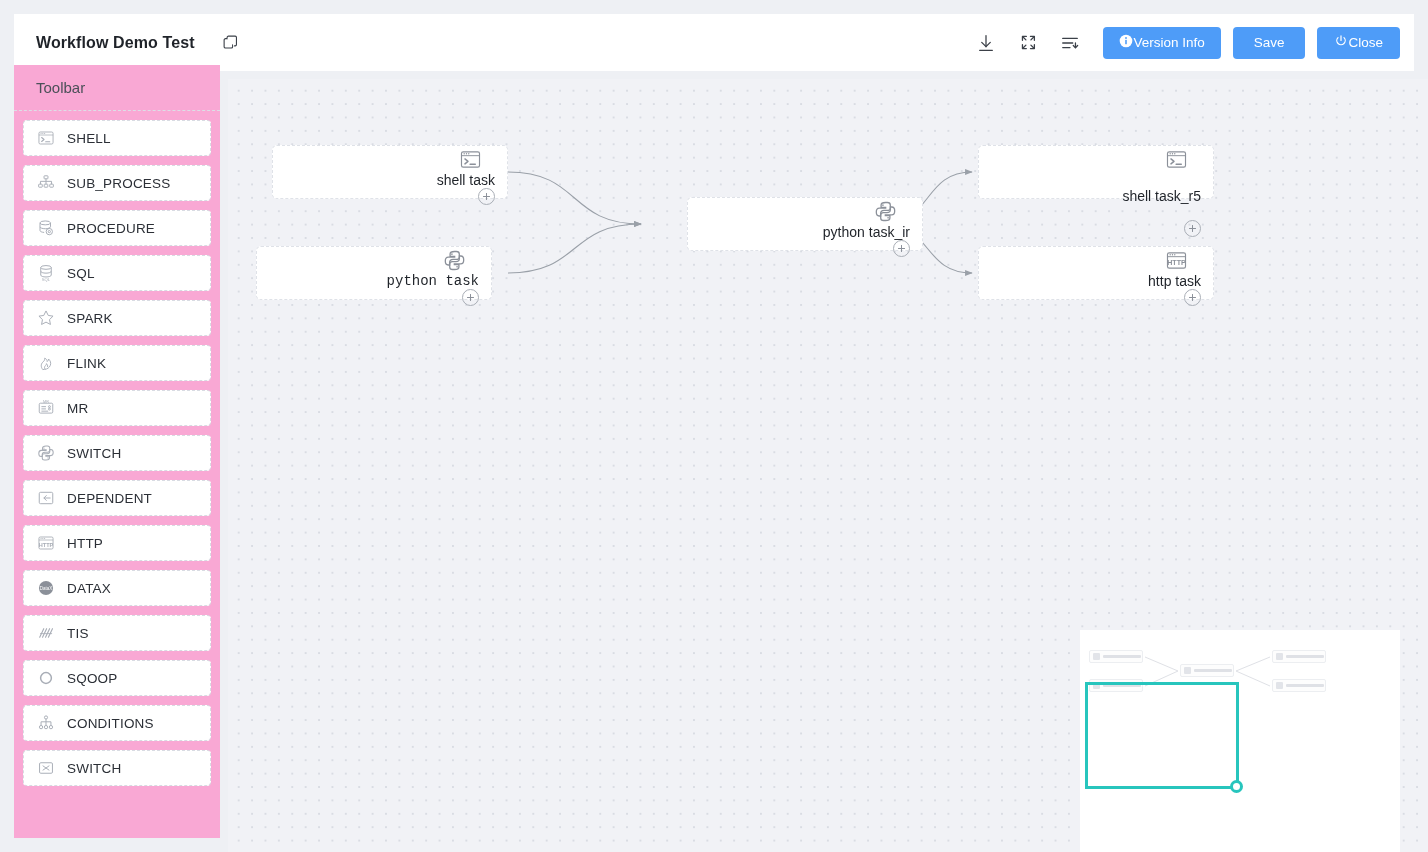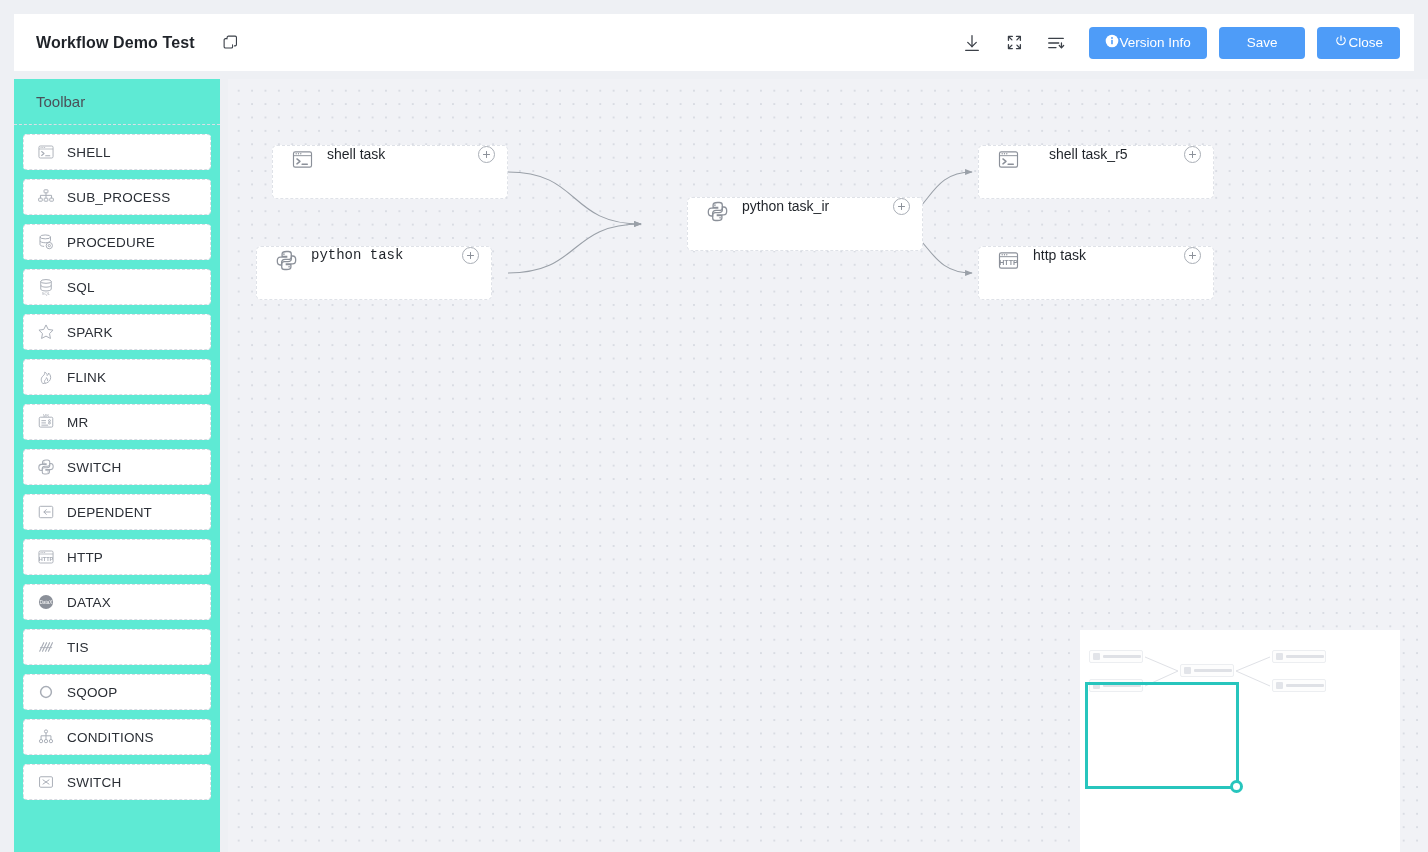--- a/index.html
+++ b/index.html
@@ -55,29 +55,29 @@
     align-items: center;
     justify-content: center;
     padding: 0 16px;
     margin-left: 12px;
     cursor: pointer;
     white-space: nowrap;
     border: none;
     font-family: "Liberation Sans", sans-serif;
   }
   .btn:first-of-type { margin-left: 18px; }
-  .btn-save { padding: 0 28px; }
+  .btn-save { padding: 0 21px; }
   .btn-close { padding: 0 17px; }
 
   
   .sidebar {
     position: absolute;
-    left: 14px; top: 79px;
+    left: 14px; top: 65px;
     width: 206px; height: 773px;
-    background: #5eead4;
+    background: #f9a8d4;
     overflow: hidden;
   }
   .sidebar-header {
     height: 46px;
     display: flex;
     align-items: center;
     padding-left: 22px;
     font-size: 15px;
     color: #4b5058;
     border-bottom: 1px dashed #dcdfe6;
@@ -122,23 +122,24 @@
   }
   .edges { position: absolute; left: 0; top: 0; width: 1200px; height: 773px; }
 
   .node {
     position: absolute;
     height: 54px;
     background: #ffffff;
     border: 1px dashed #dfe2e8;
     border-radius: 5px;
     display: flex;
-    align-items: flex-start;
+    align-items: flex-end;
     padding: 0 12px 0 16px;
     cursor: move;
+    flex-direction: column;
   }
   .node-icon {
     width: 26px; height: 26px;
     flex: 0 0 26px;
     display: flex; align-items: center; justify-content: center;
     color: #8b9099;
     margin-right: 12px;
   }
   .node-label {
     font-size: 14px;

